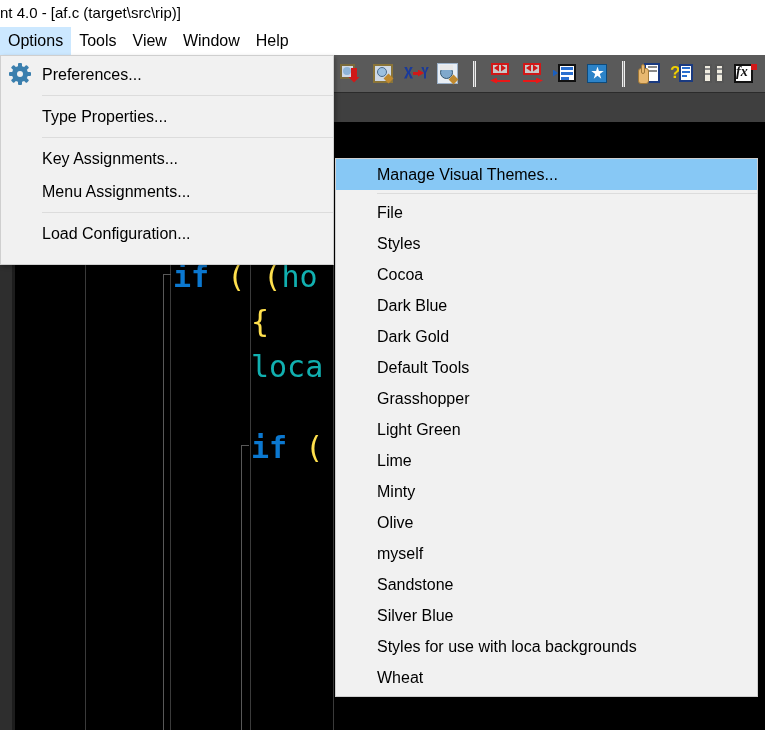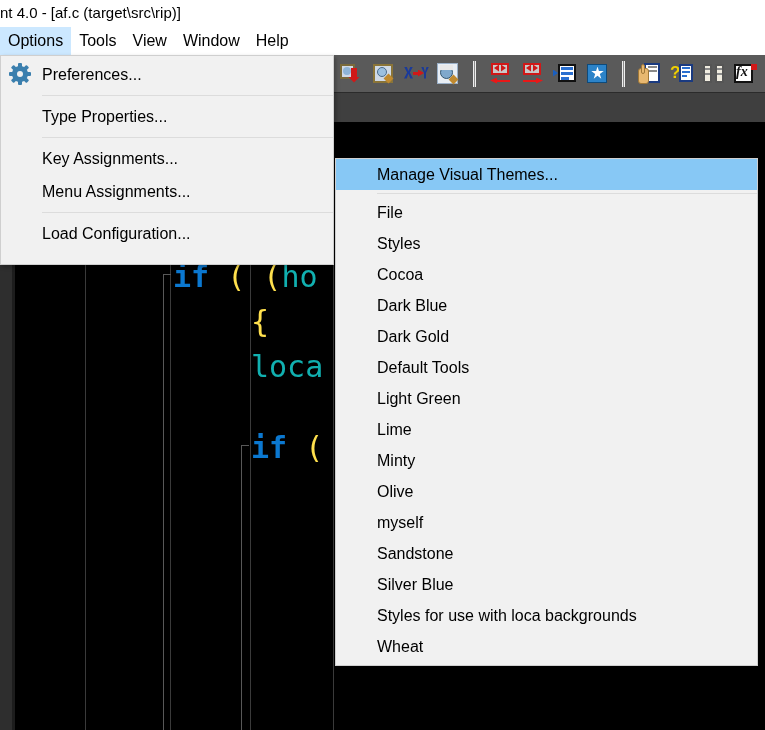--- a/index.html
+++ b/index.html
@@ -507,20 +507,23 @@
       <div class="menu-item">
         <span class="mi-label">Dark Blue</span>
       </div>
       <div class="menu-item">
         <span class="mi-label">Dark Gold</span>
       </div>
       <div class="menu-item">
         <span class="mi-label">Default Tools</span>
       </div>
       <div class="menu-item">
+        <span class="mi-label">Grasshopper</span>
+      </div>
+      <div class="menu-item">
         <span class="mi-label">Light Green</span>
       </div>
       <div class="menu-item">
         <span class="mi-label">Lime</span>
       </div>
       <div class="menu-item">
         <span class="mi-label">Minty</span>
       </div>
       <div class="menu-item">
         <span class="mi-label">Olive</span>

